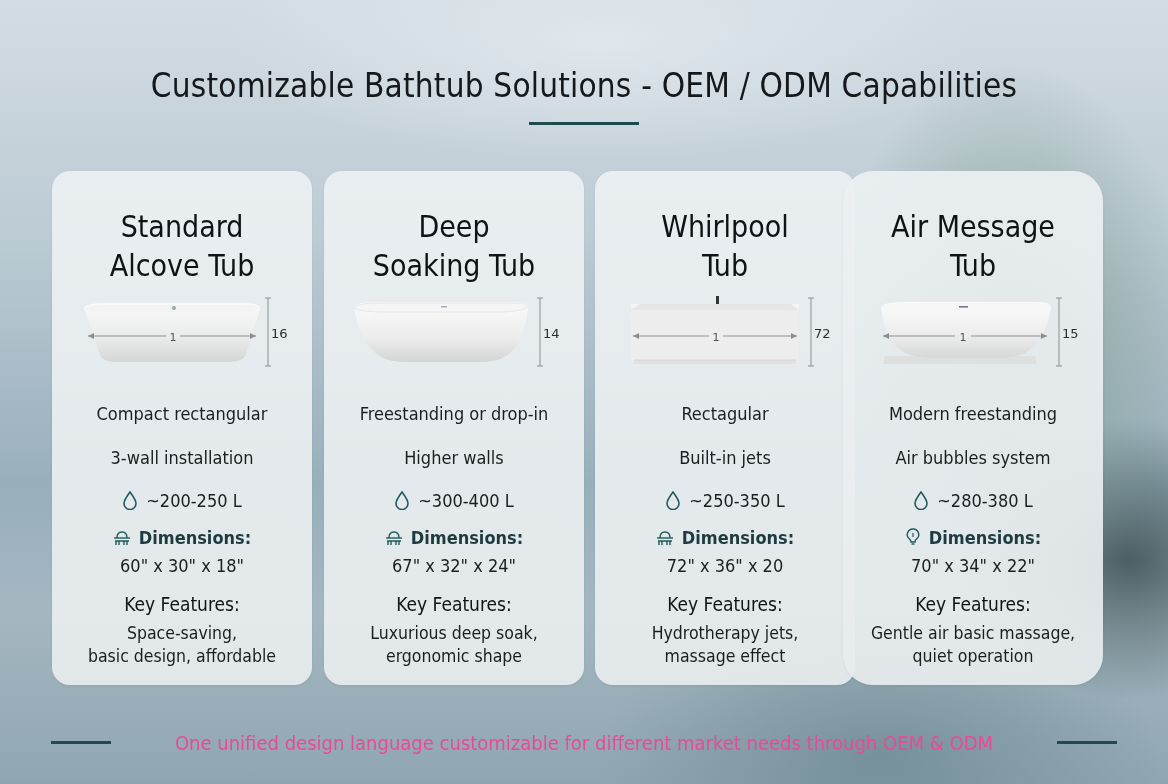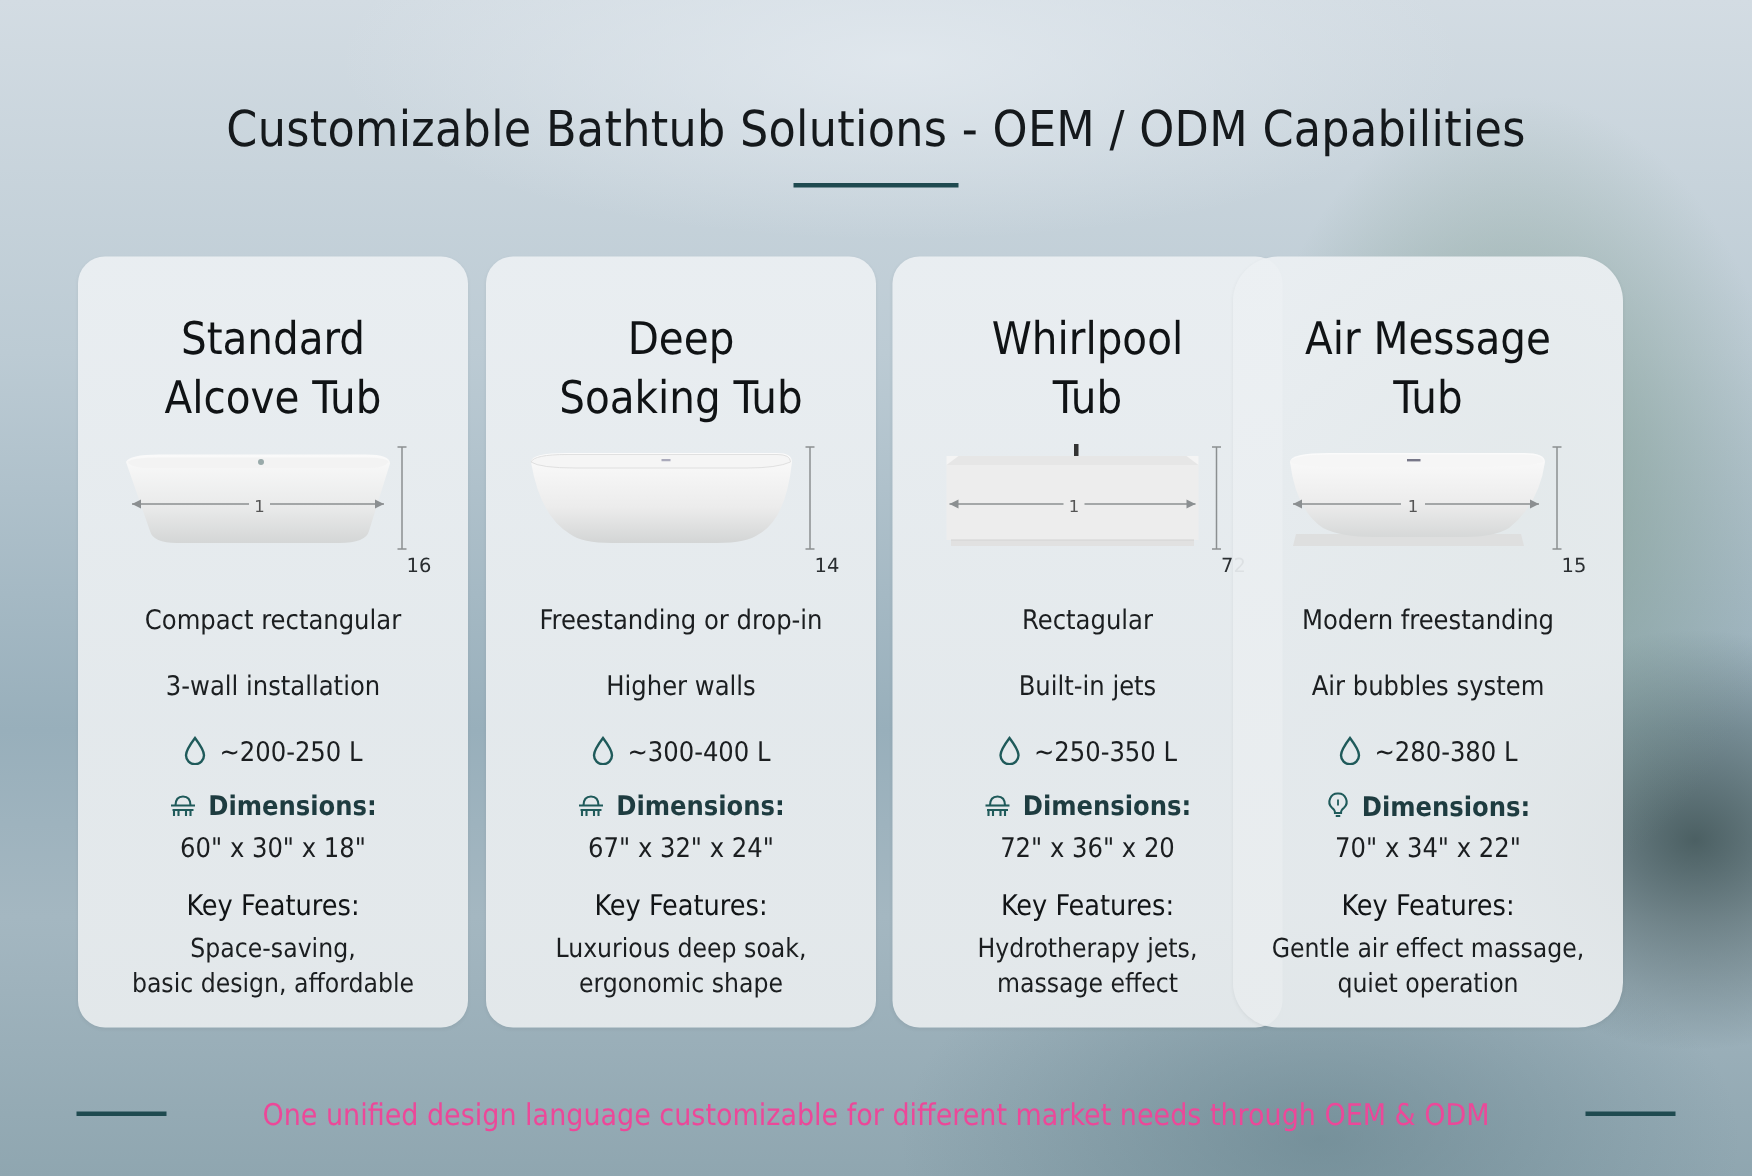--- a/index.html
+++ b/index.html
@@ -34,21 +34,21 @@
     text-align: center;
   }
   .card-title {
     position: absolute; left: 0; right: 0; top: 36px;
     font-size: 30px; line-height: 39px; color: #101315;
     font-family: "DejaVu Sans Condensed", "DejaVu Sans", sans-serif;
   }
   .tub-wrap { position: absolute; left: 0; right: 0; top: 125px; height: 80px; }
   .tub-svg { position: absolute; left: 24px; top: 0; }
   .height-label {
-    position: absolute; top: 30px; font-size: 13px; color: #2a2e31; margin-top: 44px;
+    position: absolute; top: 30px; font-size: 13px; color: #2a2e31;
   }
   .line {
     position: absolute; left: 0; right: 0; font-size: 18px; color: #1b1e20;
     font-family: "DejaVu Sans Condensed", "DejaVu Sans", sans-serif;
   }
   .line.l1 { top: 232px; }
   .line.l2 { top: 276px; }
   .line.vol { top: 319px; }
   .line.dim { top: 356px; color: #1e3c40; font-weight: bold; }
   .line.dimv { top: 384px; }
@@ -197,21 +197,21 @@
           <line x1="1" y1="9" x2="17" y2="9" stroke="#1f5a5a" stroke-width="1.4"></line>
           <path d="M2 12 H16 M3 12 V16 M6 12 V16 M11 12 V16 M14 12 V16" stroke="#1f5a5a" stroke-width="1.4" fill="none"></path>
         </svg><span>Dimensions:</span>
     </div>
     <div class="line dimv">72" x 36" x 20</div>
     <div class="line kf">Key Features:</div>
     <div class="line kf1">Hydrotherapy jets,</div>
     <div class="line kf2">massage effect</div>
   </div>
 
-  <div class="card" style="left:770px;border-radius:30px;">
+  <div class="card" style="left:791px;border-radius:30px;">
     <div class="card-title">
       <div>Air Message</div>
       <div>Tub</div>
     </div>
     <div class="tub-wrap">
       <svg class="tub-svg" width="200" height="80" viewBox="0 0 200 80">
         <defs>
           <linearGradient id="g4" x1="0" y1="0" x2="0" y2="1">
             <stop offset="0" stop-color="#fbfbfb"></stop>
               <stop offset="0.6" stop-color="#ececec"></stop>
@@ -241,20 +241,20 @@
     </div>
     <div class="line dim">
       <svg class="ico" width="16" height="20" viewBox="0 0 16 20">
           <path d="M8 2 A5.5 5.5 0 0 0 4 11.5 Q6 13 6 15 H10 Q10 13 12 11.5 A5.5 5.5 0 0 0 8 2 Z" fill="none" stroke="#1f5a5a" stroke-width="1.4"></path>
           <path d="M6.5 17 H9.5" stroke="#1f5a5a" stroke-width="1.4"></path>
           <path d="M8 6 L8 10" stroke="#1f5a5a" stroke-width="1.2"></path>
         </svg><span>Dimensions:</span>
     </div>
     <div class="line dimv">70" x 34" x 22"</div>
     <div class="line kf">Key Features:</div>
-    <div class="line kf1">Gentle air effect massage,</div>
+    <div class="line kf1">Gentle air basic massage,</div>
     <div class="line kf2">quiet operation</div>
   </div>
 </div>
 
 <div class="footer-rule" style="left:51px;"></div>
 <div class="footer">One unified design language customizable for different market needs through OEM &amp; ODM</div>
 <div class="footer-rule" style="left:1057px;"></div>
 
 </body></html>

